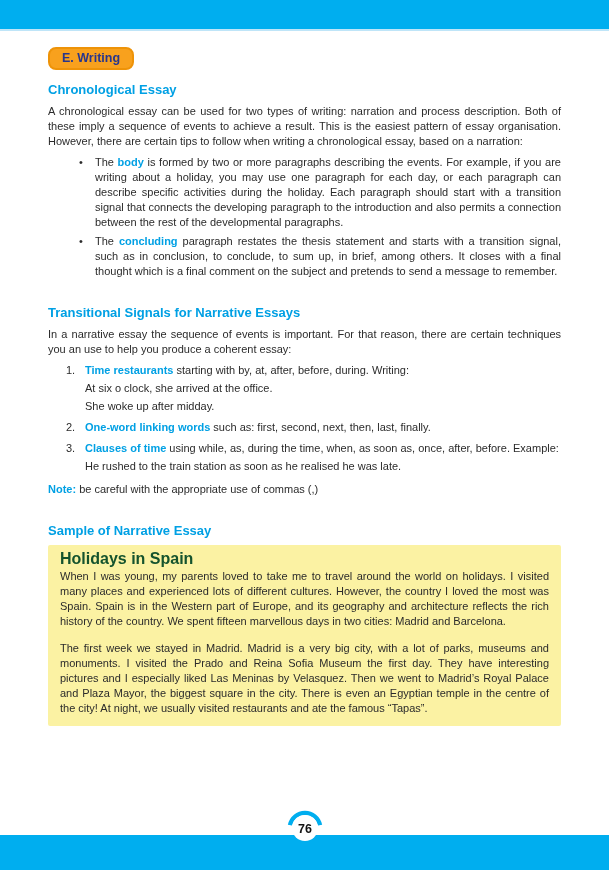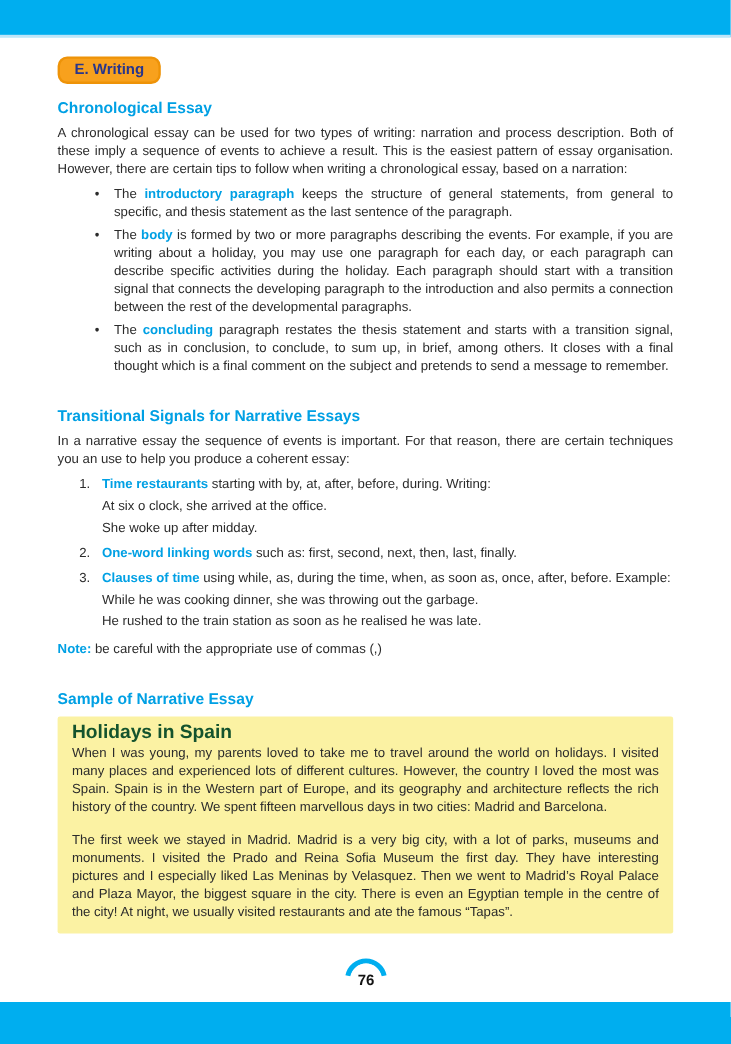--- a/index.html
+++ b/index.html
@@ -55,21 +55,21 @@
     padding:6px 12px 10px 12px;
   }
   .sample-box .box-title {
     text-align:left; color:#14532d; font-weight:bold; font-size:16px;
     line-height:16px; margin-bottom:2px;
   }
   .sample-box p { font-size:11px; line-height:15px; text-align:justify; }
   .sample-box p + p { margin-top:12px; }
 
   .page-num-badge {
-    position:absolute; left:50%; margin-left:-18px; bottom:36px;
+    position:absolute; left:50%; margin-left:-18px; bottom:24px;
     width:36px; height:36px; z-index:3;
   }
 </style>
 </head>
 <body>
 
 <div class="page">
 
   <div class="top-bar"></div>
 
@@ -77,21 +77,20 @@
 
     <div class="badge">
       <span>E. Writing</span>
     </div>
 
     <h2>Chronological Essay</h2>
 
     <p class="body">A chronological essay can be used for two types of writing: narration and process description. Both of these imply a sequence of events to achieve a result. This is the easiest pattern of essay organisation. However, there are certain tips to follow when writing a chronological essay, based on a narration:</p>
 
     <ul class="bullets">
-      <li><span>The </span><span class="kw">introductory paragraph</span><span> keeps the structure of general statements, from general to specific, and thesis statement as the last sentence of the paragraph.</span></li>
       <li><span>The </span><span class="kw">body</span><span> is formed by two or more paragraphs describing the events. For example, if you are writing about a holiday, you may use one paragraph for each day, or each paragraph can describe specific activities during the holiday. Each paragraph should start with a transition signal that connects the developing paragraph to the introduction and also permits a connection between the rest of the developmental paragraphs.</span></li>
       <li><span>The </span><span class="kw">concluding</span><span> paragraph restates the thesis statement and starts with a transition signal, such as in conclusion, to conclude, to sum up, in brief, among others. It closes with a final thought which is a final comment on the subject and pretends to send a message to remember.</span></li>
     </ul>
 
     <div class="sec">
       <h2>Transitional Signals for Narrative Essays</h2>
       <p class="body">In a narrative essay the sequence of events is important. For that reason, there are certain techniques you an use to help you produce a coherent essay:</p>
 
       <div class="num-item">
         <span class="num">1.</span>
@@ -106,21 +105,20 @@
         <span class="num">2.</span>
         <div class="num-body">
           <p class="lead"><span class="kw">One-word linking words</span><span> such as: first, second, next, then, last, finally.</span></p>
         </div>
       </div>
 
       <div class="num-item">
         <span class="num">3.</span>
         <div class="num-body">
           <p class="lead"><span class="kw">Clauses of time</span><span> using while, as, during the time, when, as soon as, once, after, before. Example:</span></p>
-          <p class="example">While he was cooking dinner, she was throwing out the garbage.</p>
           <p class="example">He rushed to the train station as soon as he realised he was late.</p>
         </div>
       </div>
 
       <p class="note-line"><span class="kw">Note:</span><span> be careful with the appropriate use of commas (,)</span></p>
     </div>
 
     <div class="sec">
       <h2>Sample of Narrative Essay</h2>
       <div class="sample-box">

